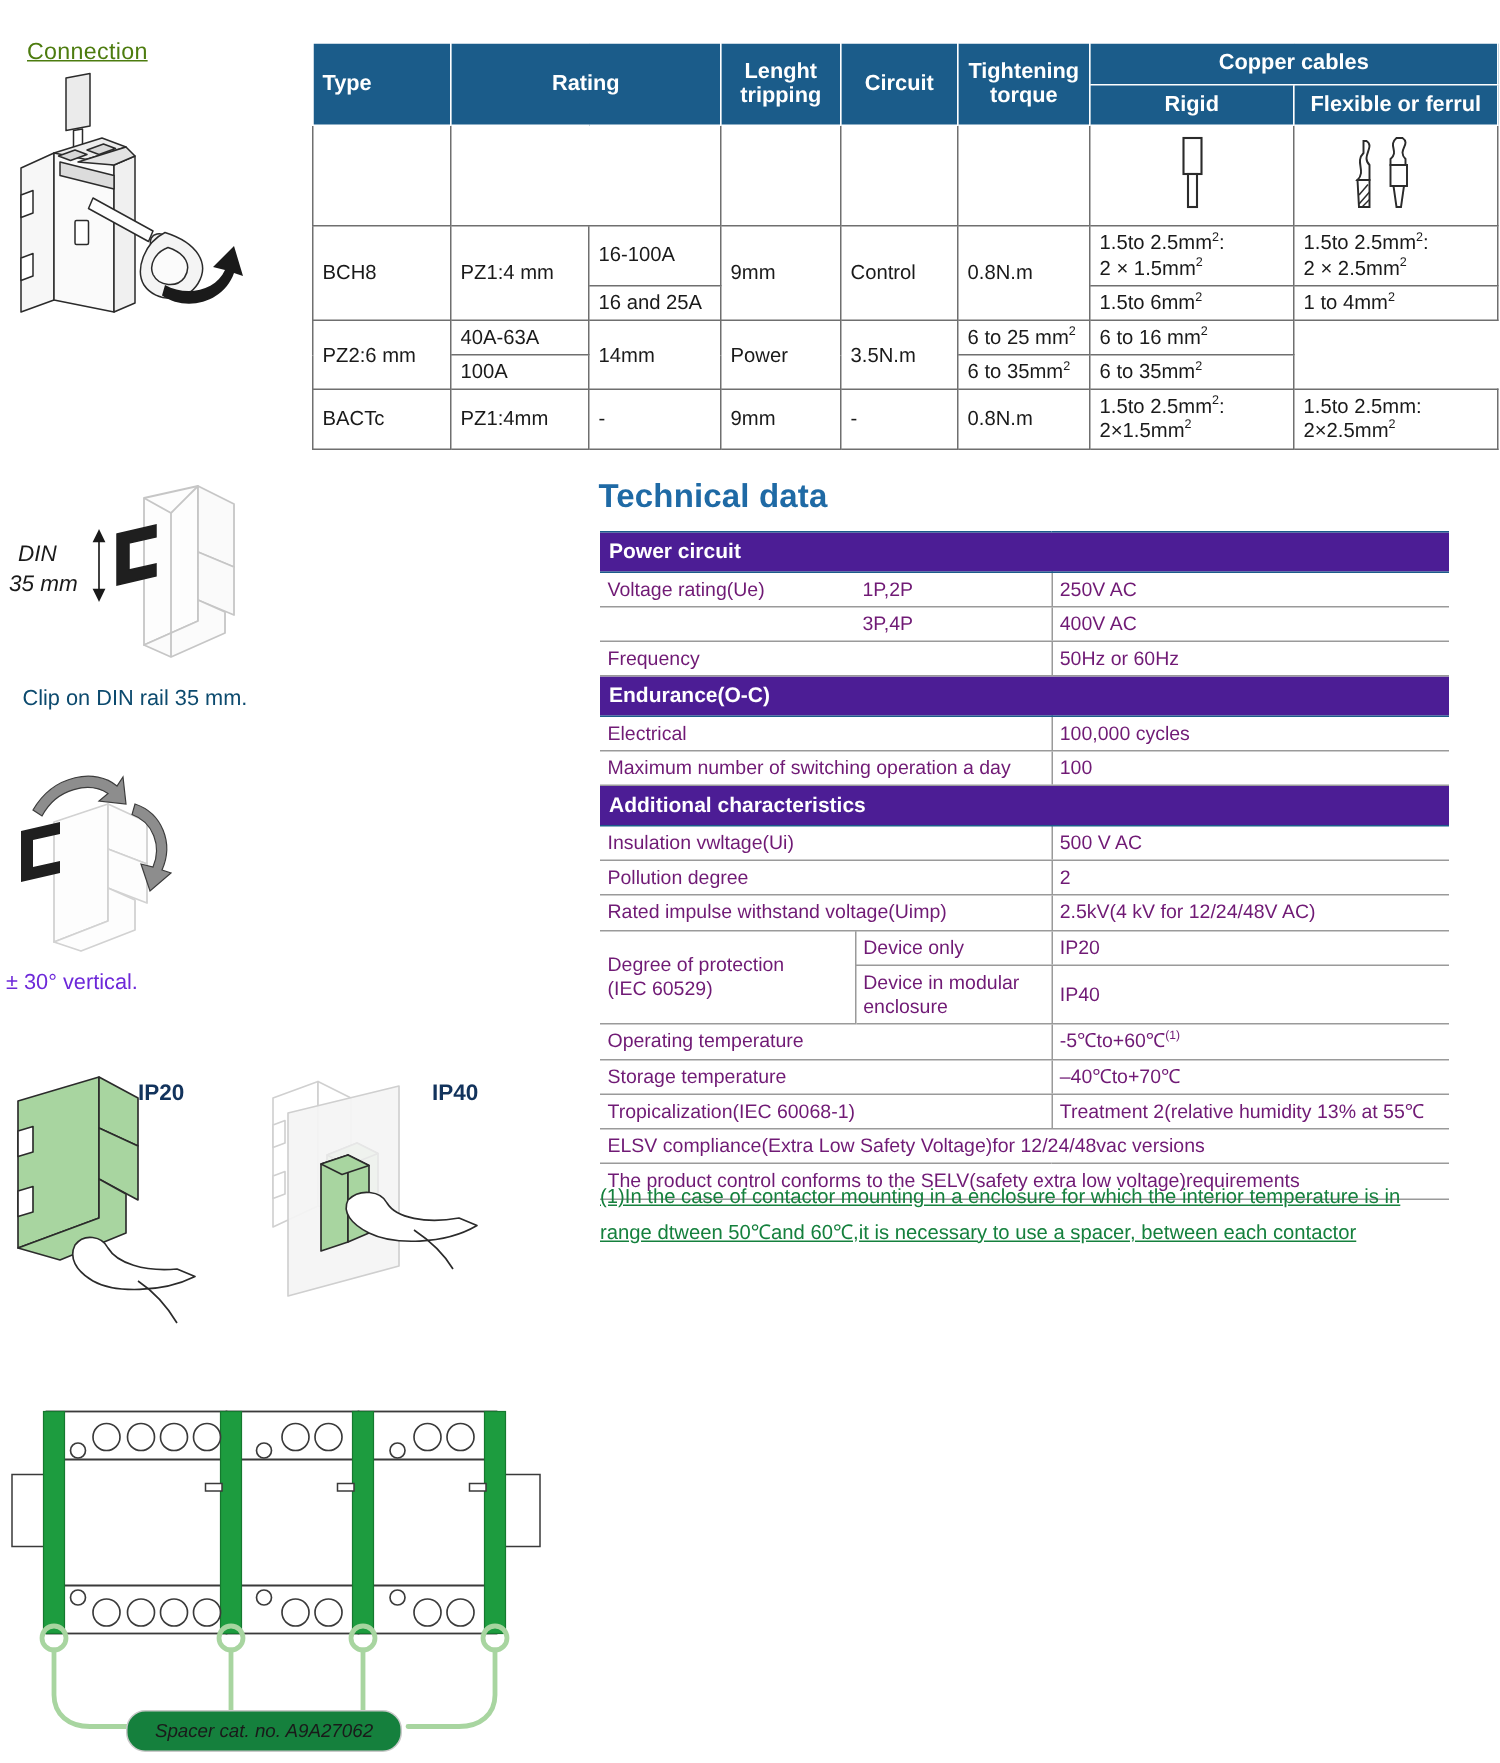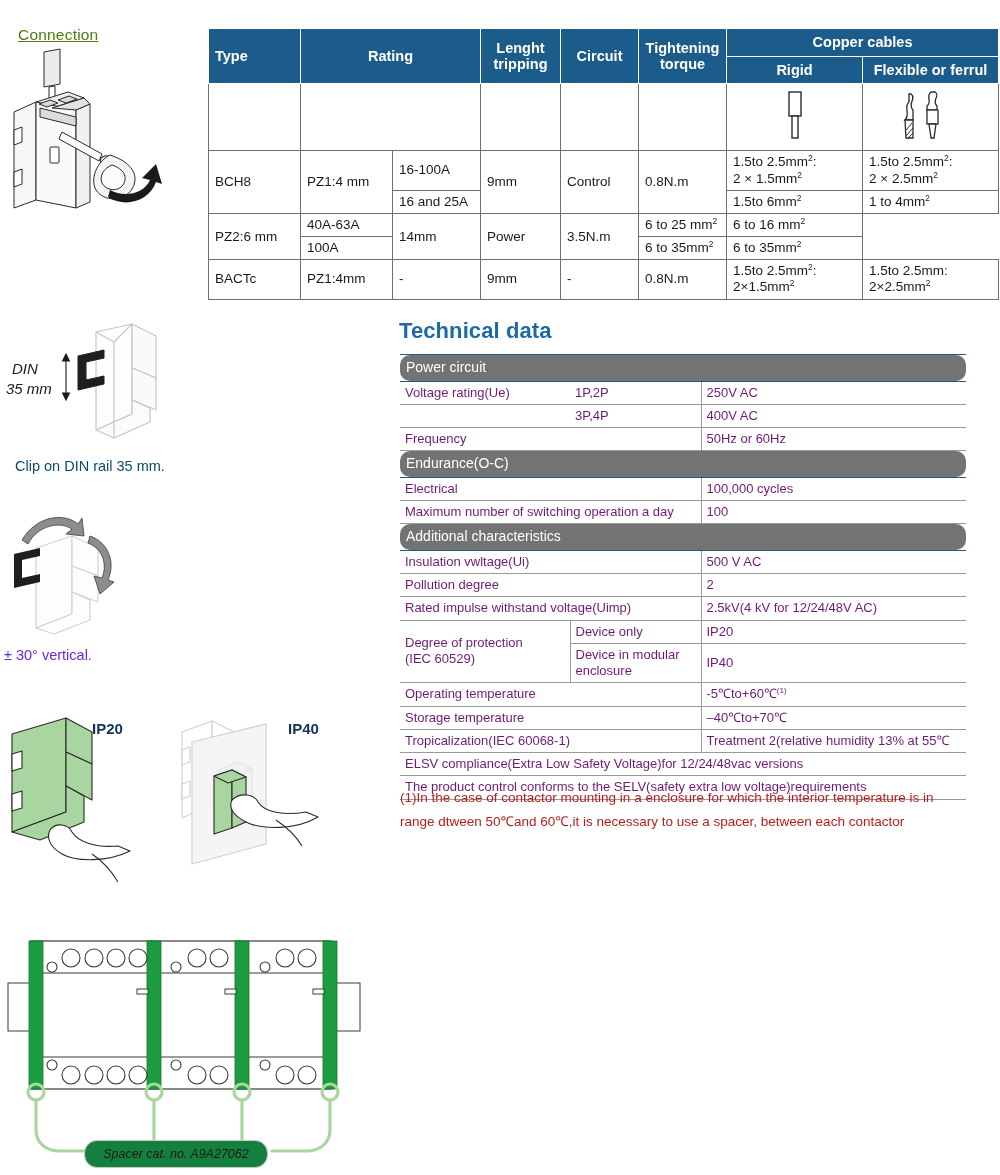--- a/index.html
+++ b/index.html
@@ -102,36 +102,36 @@
   #tech-table td {
     border-top: 1px solid #9a9a9a;
     border-bottom: 1px solid #9a9a9a;
     padding: 3px 5px;
     line-height: 1.25;
     vertical-align: middle;
     color: #701a75;
   }
   #tech-table td.divider { border-left: 1px solid #9a9a9a; }
   #tech-table tr.section td {
-    background: #737373;
+    background: #4c1d95;
     color: #ffffff;
-    font-weight: normal;
+    font-weight: bold;
     font-size: 14px;
     border-top: 1px solid #1b5c8a;
     border-bottom: 1px solid #1b5c8a;
     padding: 4px 6px;
-    border-radius: 10px;
   }
 
   #footnote {
     position: absolute; left: 400px; top: 786px;
     width: 566px;
     font-size: 13.5px;
     line-height: 1.75;
-    color: #b91c1c;
+    color: #15803d;
+    text-decoration: underline;
   }
 </style>
 </head>
 <body>
 
 <div class="abs" id="connection-caption">Connection</div>
 
 <svg class="abs" id="connection-figure" viewBox="0 0 170 190">
   <g fill="#f2f2f2" stroke="#2b2b2b" stroke-width="1" stroke-linejoin="round">
 

